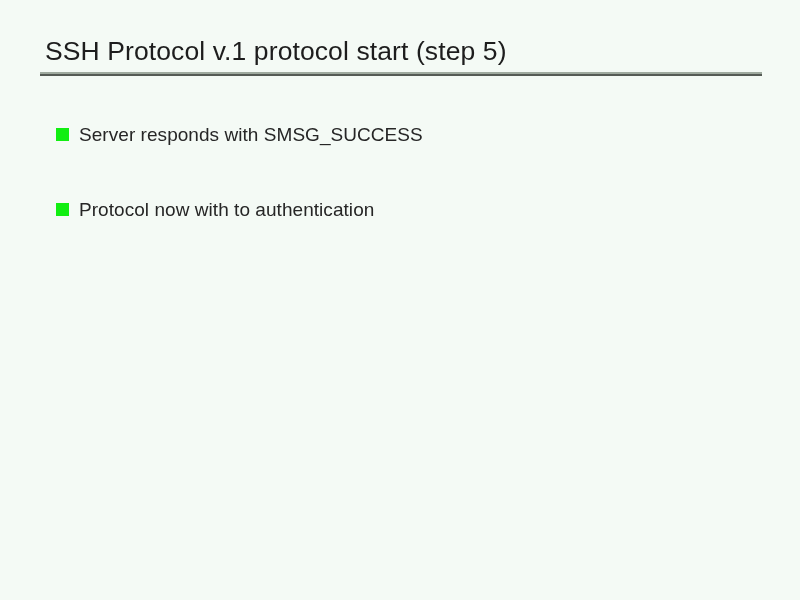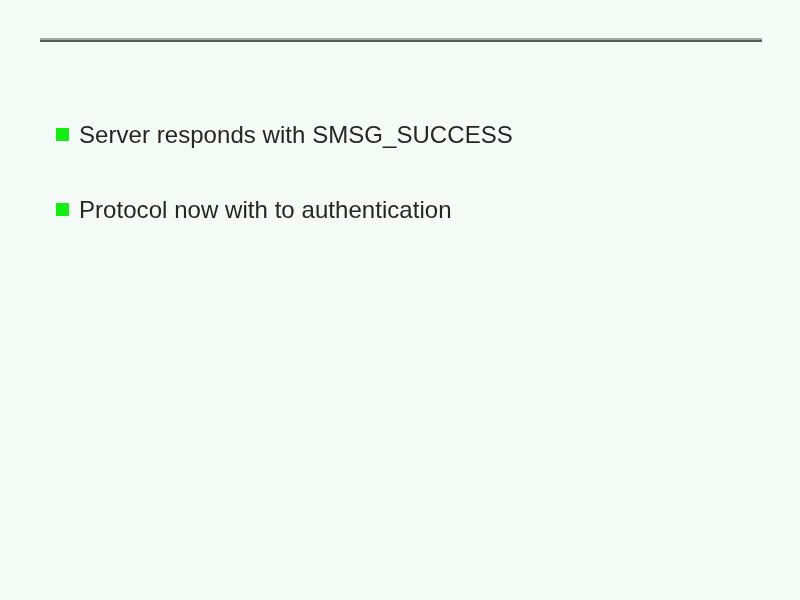--- a/index.html
+++ b/index.html
@@ -68,33 +68,34 @@
   .bullet-marker {
     flex: 0 0 auto;
     width: 13px;
     height: 13px;
     background: #11ee11;
     margin-top: 8px;
     margin-right: 10px;
   }
 
   .bullet-text {
-    font-size: 24px;
+    font-size: 19px;
     line-height: 30px;
     color: #262626;
     letter-spacing: 0.05px;
     white-space: nowrap;
   }
 </style>
 </head>
 <body>
 
 <div class="slide">
 
   <div class="title-block">
+    <h1 class="slide-title">SSH Protocol v.1 protocol start (step 5)</h1>
     <div class="title-rule"></div>
   </div>
 
   <div class="body-block">
 
     <div class="bullet-row">
       <span class="bullet-marker"></span>
       <span class="bullet-text">Server responds with SMSG_SUCCESS</span>
     </div>
 

